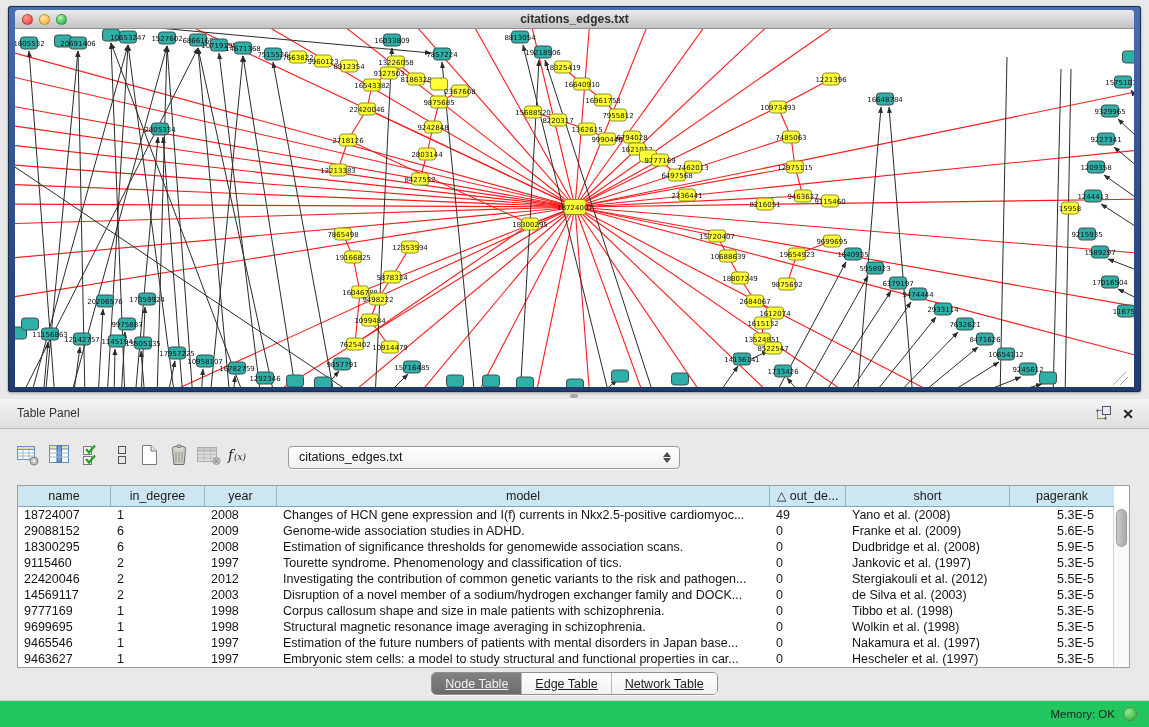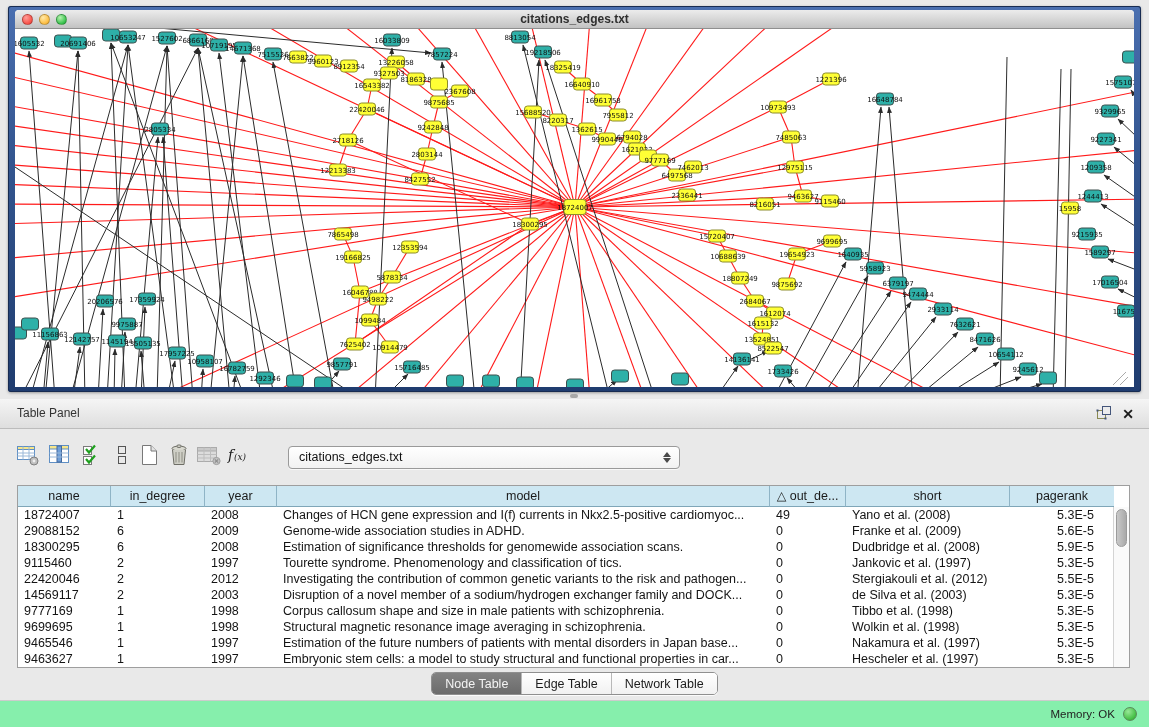--- a/index.html
+++ b/index.html
@@ -56,26 +56,26 @@
   .tcell.flex { flex:1 1 auto;margin-left:41px; }
   .vscroll { position:absolute; right:0; top:21px; bottom:0; width:16px; background:#fafafa; border-left:1px solid #d4d4d4; }
   .vthumb { position:absolute; left:2px; top:2px; width:11px; height:38px; border-radius:6px;
     background:linear-gradient(90deg,#c9c9c9,#a9a9a9); border:1px solid #9b9b9b; }
 
   
   .tabbar { position:absolute; left:0; top:672px; width:1149px; height:27px; text-align:center; }
   .seg { display:inline-flex; border:1px solid #8f8f8f; border-radius:5px; overflow:hidden;
     background:#fdfdfd; box-shadow:0 1px 0 rgba(255,255,255,.8); }
   .seg button { height:21px; padding:0 13px; font-size:12.5px; color:#1c1c1c; border:none;
-    background:linear-gradient(#ffffff,#f1f1f1); border-left:1px solid #b8b8b8; }
+    background:linear-gradient(#ffffff,#f1f1f1); border-left:1px solid #b8b8b8;text-decoration:underline; }
   .seg button:first-child { border-left:none; }
   .seg button.selected { background:linear-gradient(#828282,#6b6b6b); color:#f4f4f4; }
 
   
-  .statusbar { position:absolute; left:0; top:700px; width:1149px; height:27px; background:#86efac; border-top:1px solid #cccccc; }
+  .statusbar { position:absolute; left:0; top:700px; width:1149px; height:27px; background:#22c55e; border-top:1px solid #cccccc; }
   .mem-label { position:absolute; right:34px; top:7px; font-size:11.5px; color:#222; }
   .mem-dot { position:absolute; right:12px; top:6px; width:14px; height:14px; border-radius:50%;
     background:radial-gradient(circle at 35% 30%, #97e897, #3dbb3d 75%); border:1px solid #5a8a5a; }
 
   .split-dot { position:absolute; left:570px; top:394px; width:8px; height:4px; background:#a8a8a8; border-radius:2px; }
 </style>
 </head>
 <body>
 
 <div id="app">

